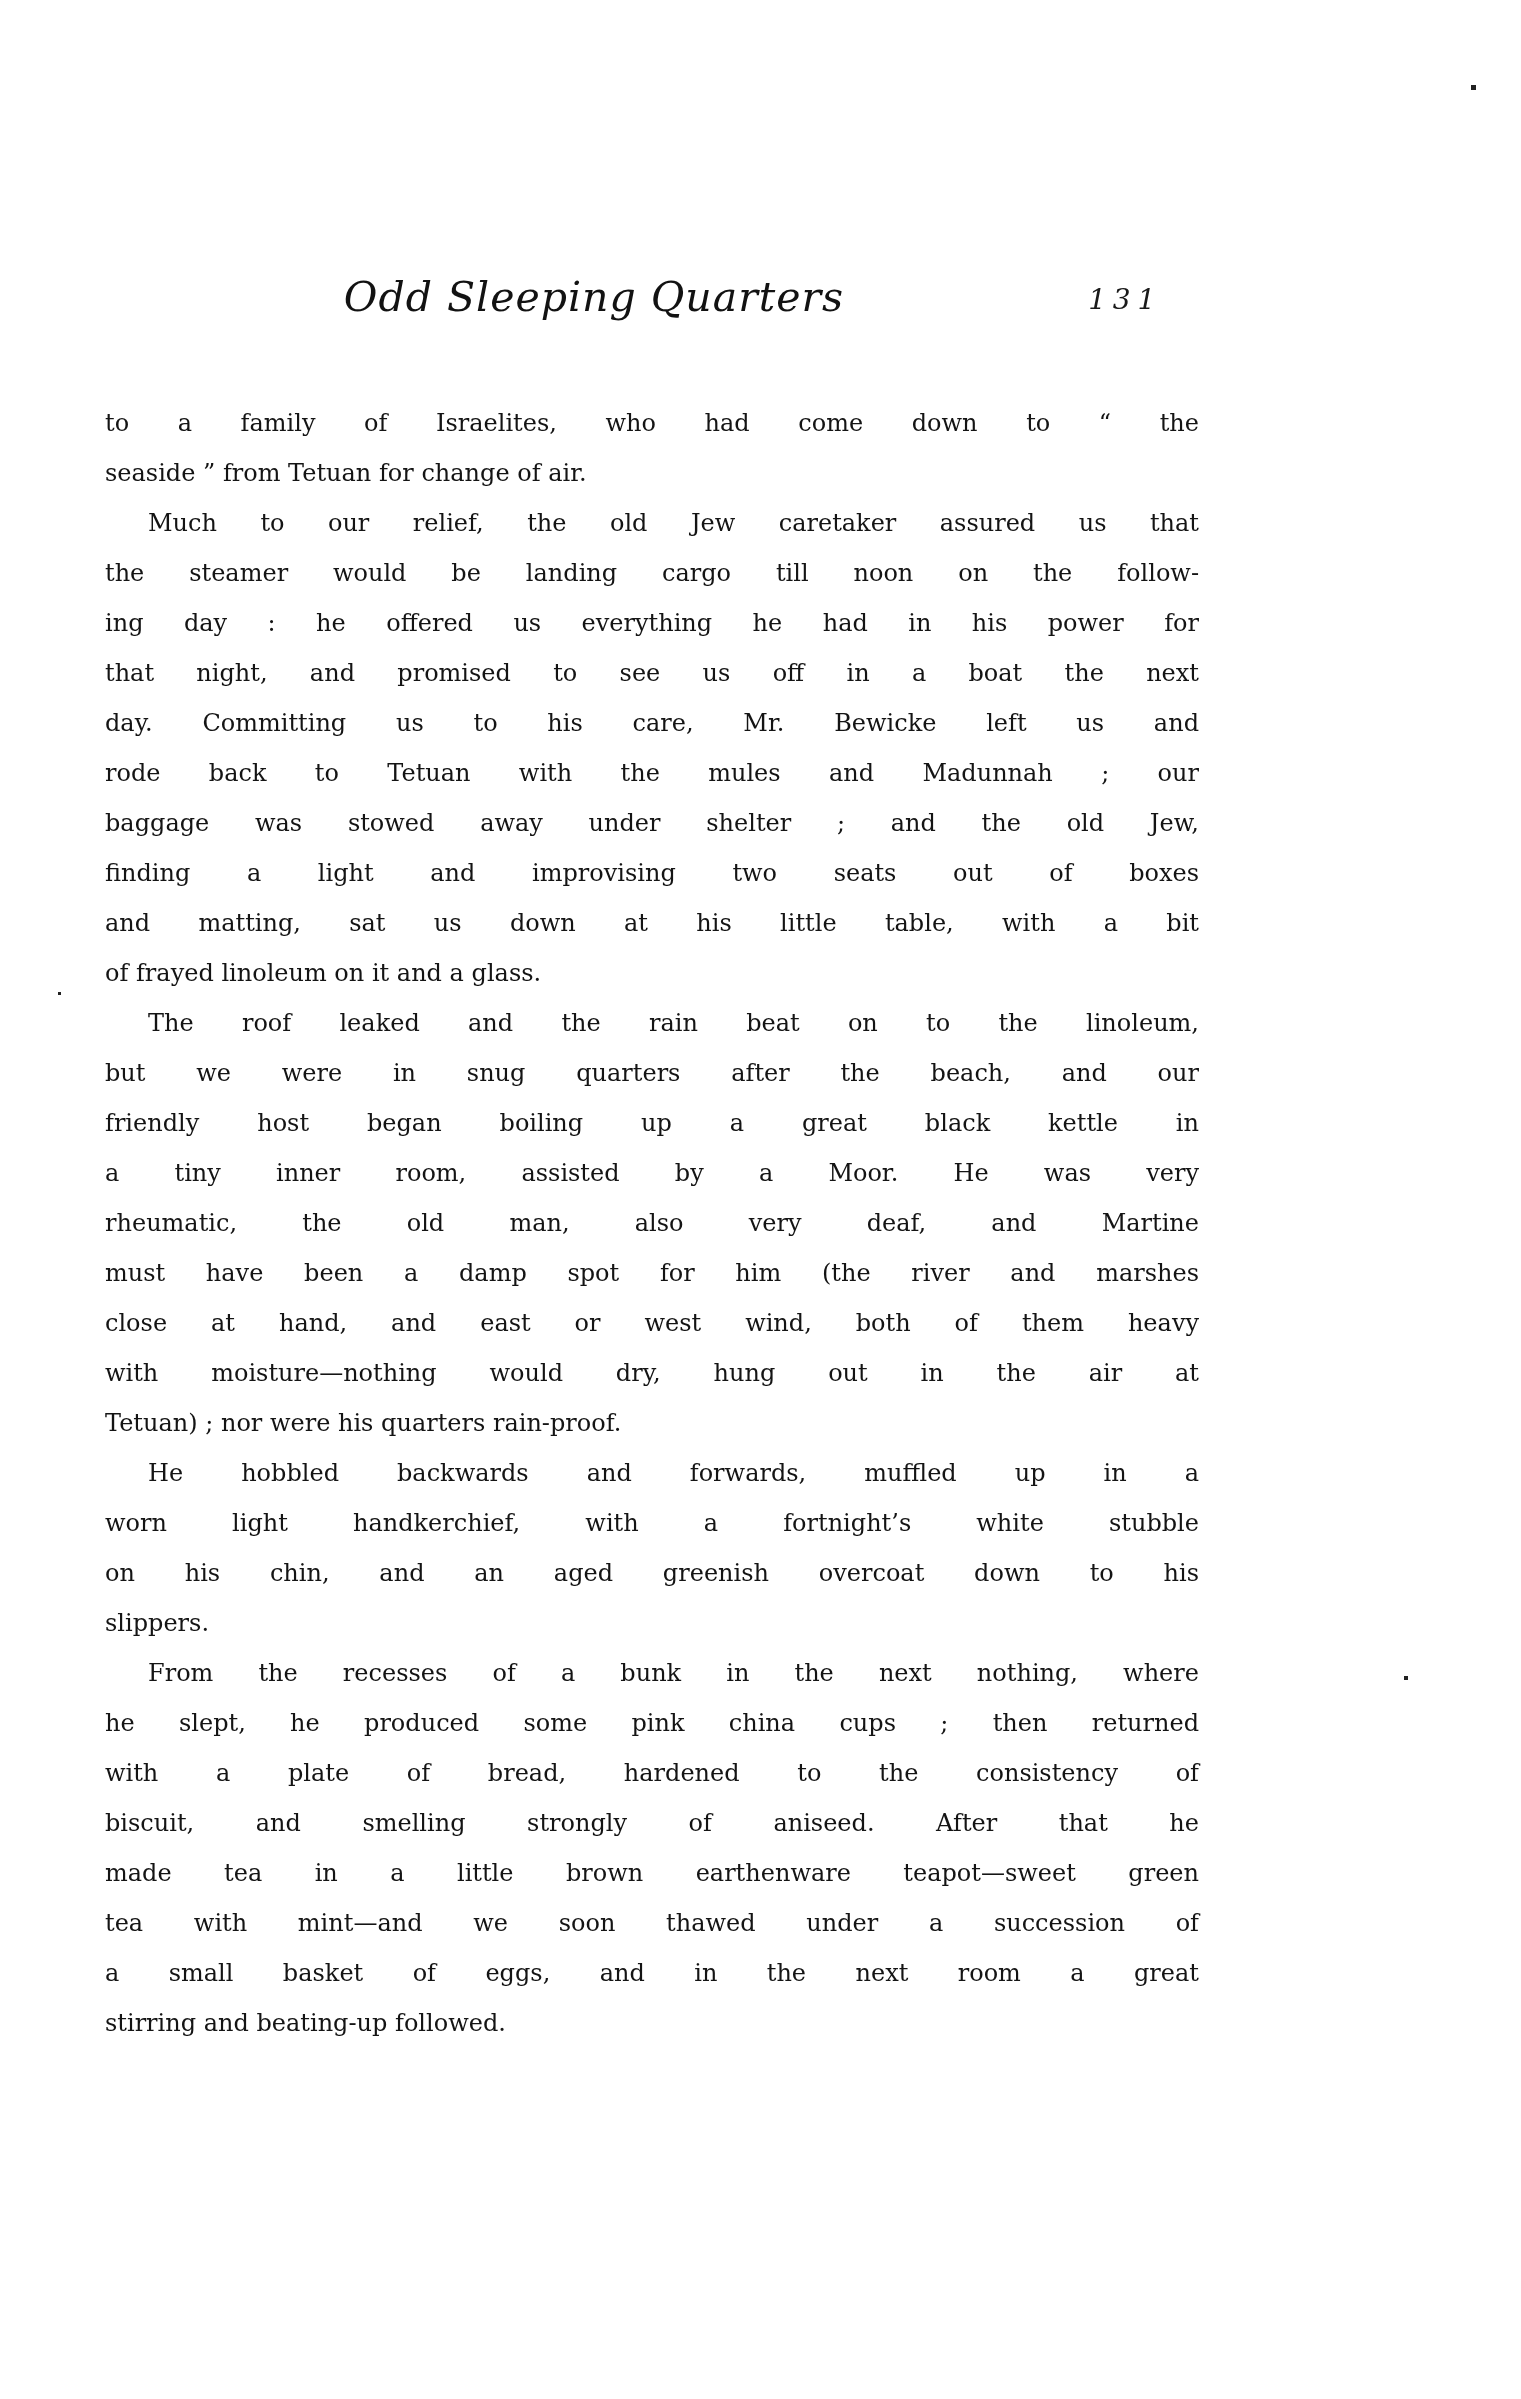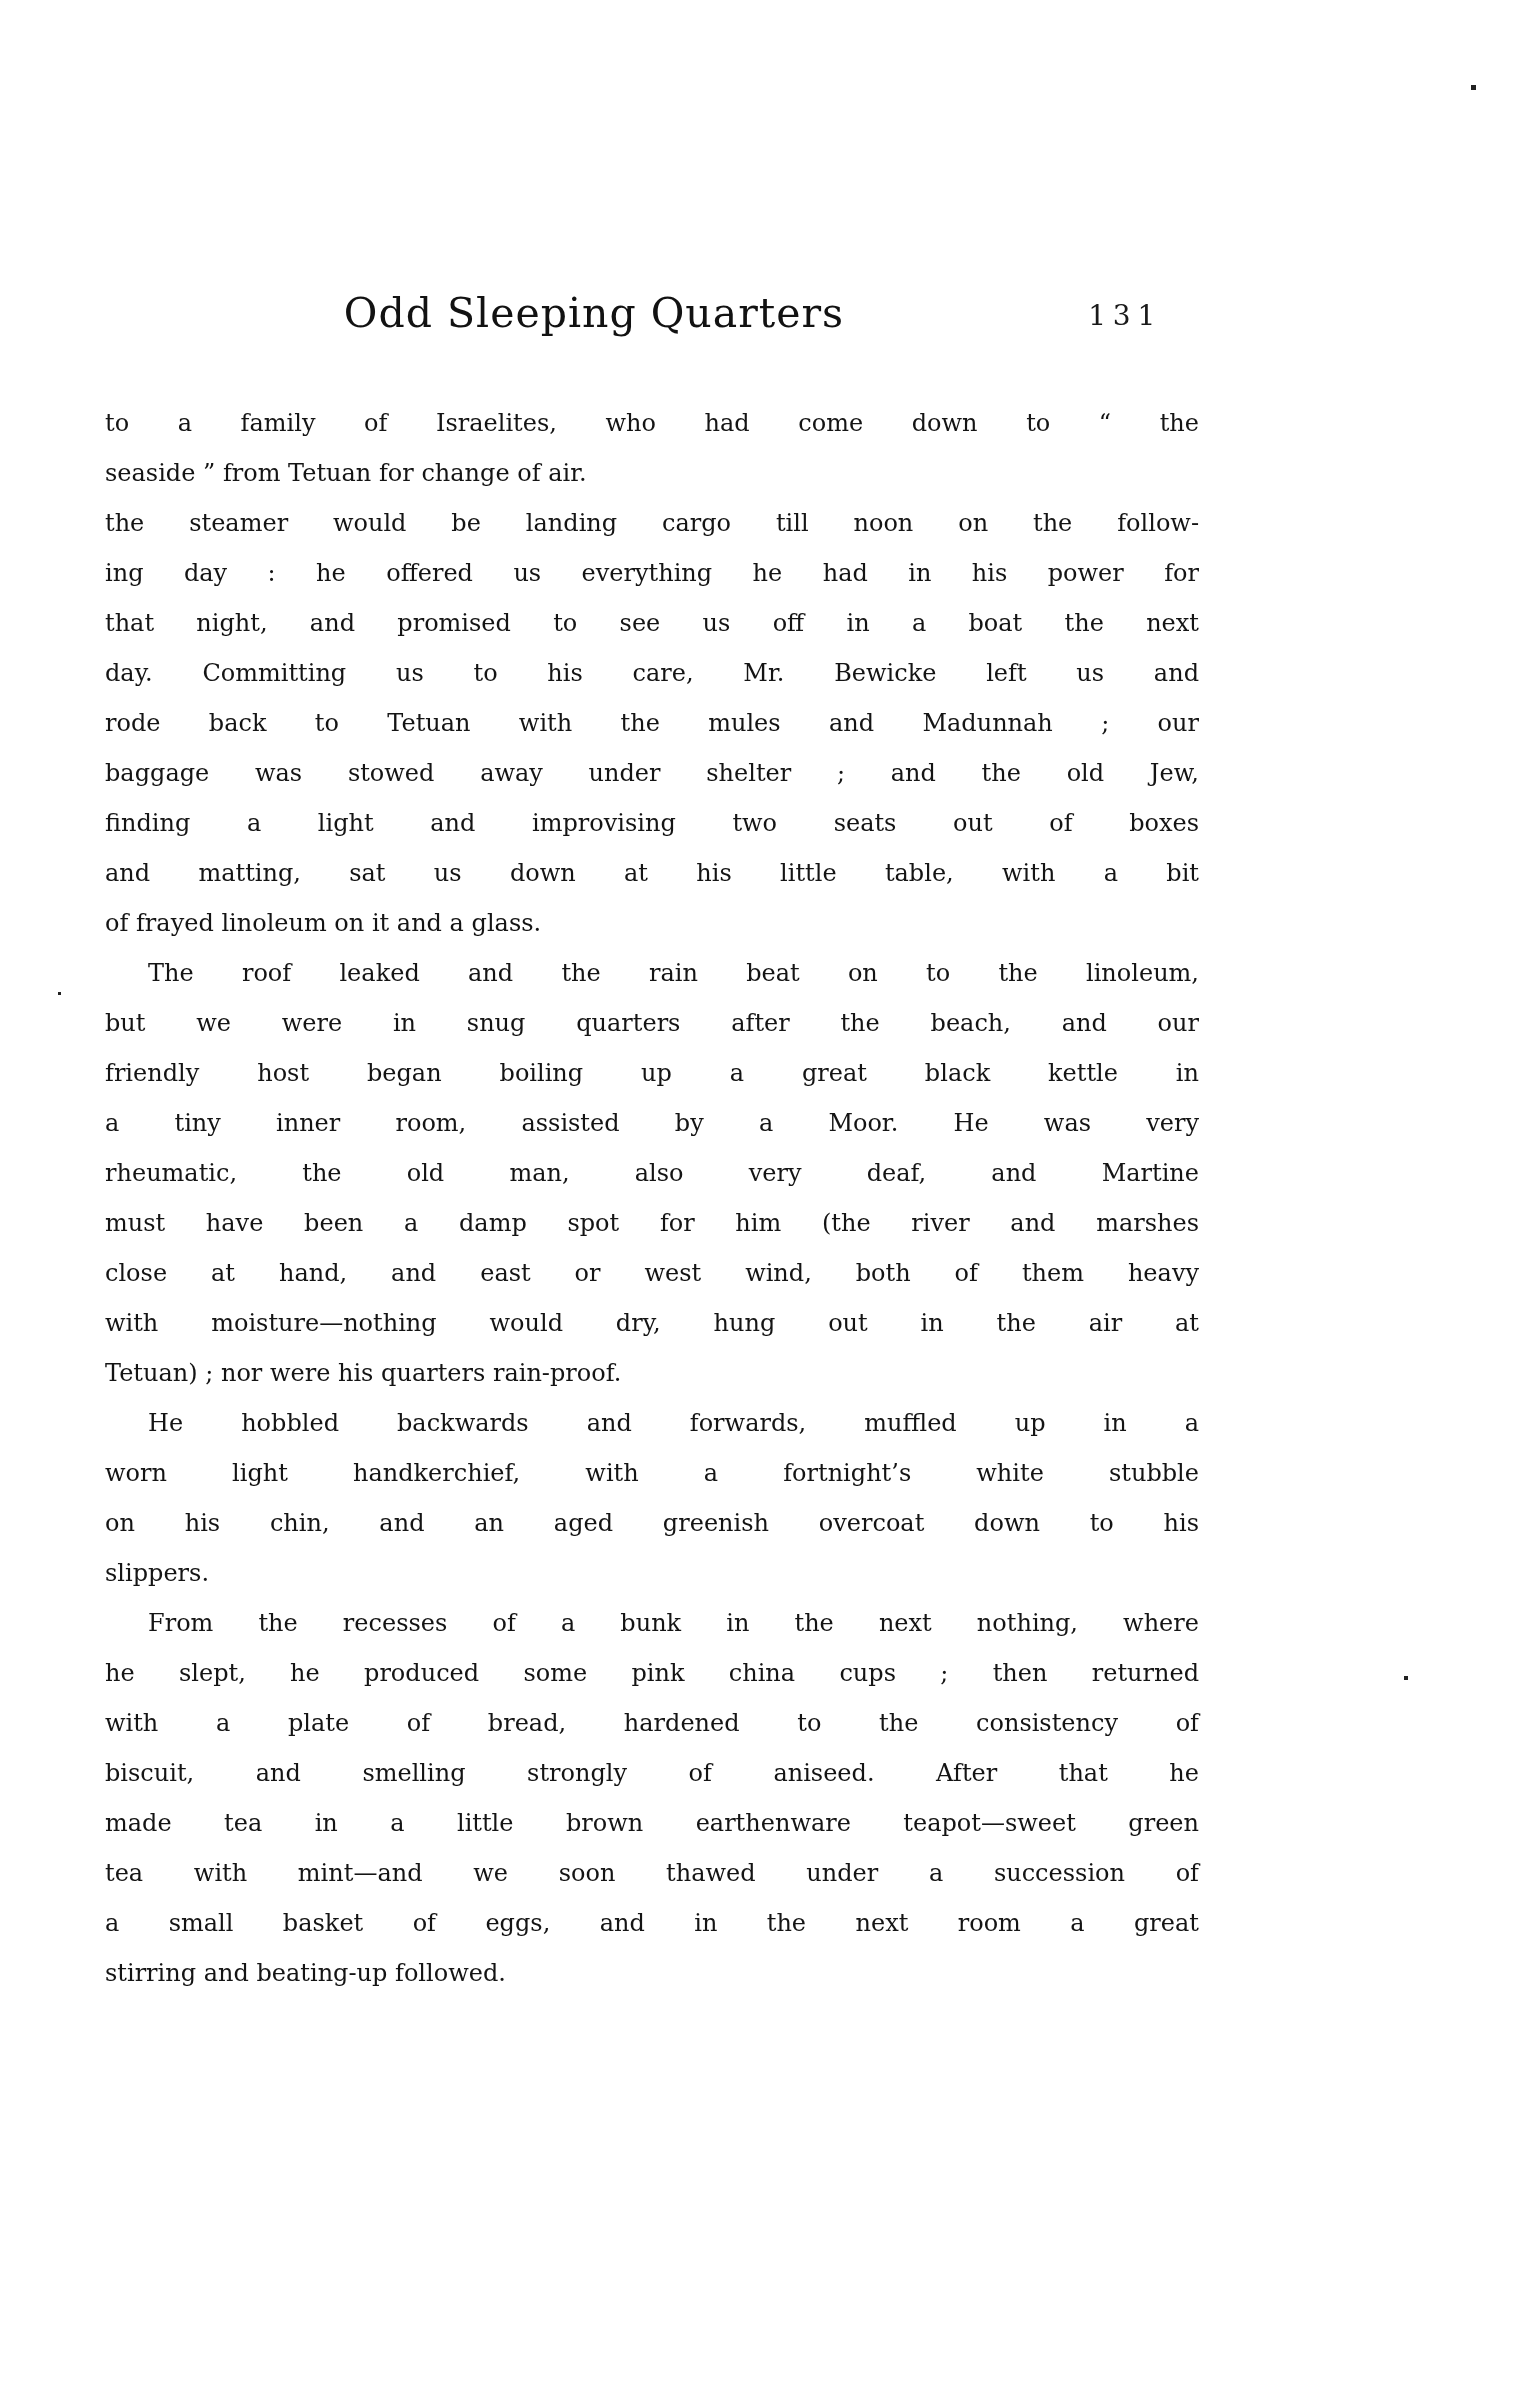--- a/index.html
+++ b/index.html
@@ -12,23 +12,24 @@
     width: 1522px;
     height: 2400px;
     background: #ffffff;
     color: #131313;
     font-family: "DejaVu Serif", "Liberation Serif", serif;
     overflow: hidden;
   }
   .page-header {
     position: absolute;
     left: 105px;
-    top: 289px;
+    top: 273px;
     width: 1094px;
     height: 62px;
+    font-style: italic;
   }
   .page-title {
     position: absolute;
     left: 0;
     right: 116px;
     top: 0;
     text-align: center;
     font-size: 41px;
     letter-spacing: 1px;
     white-space: nowrap;
@@ -77,20 +78,21 @@
 
 <div class="page">
   <div class="page-header">
     <div class="page-title">Odd Sleeping Quarters</div>
     <div class="page-number">131</div>
   </div>
 
   <div class="text-block">
       <div class="line">to a family of Israelites, who had come down to “ the</div>
       <div class="line last">seaside ” from Tetuan for change of air.</div>
+      <div class="line indent">Much to our relief, the old Jew caretaker assured us that</div>
       <div class="line">the steamer would be landing cargo till noon on the follow-</div>
       <div class="line">ing day : he offered us everything he had in his power for</div>
       <div class="line">that night, and promised to see us off in a boat the next</div>
       <div class="line">day.  Committing us to his care, Mr. Bewicke left us and</div>
       <div class="line">rode back to Tetuan with the mules and Madunnah ; our</div>
       <div class="line">baggage was stowed away under shelter ; and the old Jew,</div>
       <div class="line">finding a light and improvising two seats out of boxes</div>
       <div class="line">and matting, sat us down at his little table, with a bit</div>
       <div class="line last">of frayed linoleum on it and a glass.</div>
       <div class="line indent">The roof leaked and the rain beat on to the linoleum,</div>

